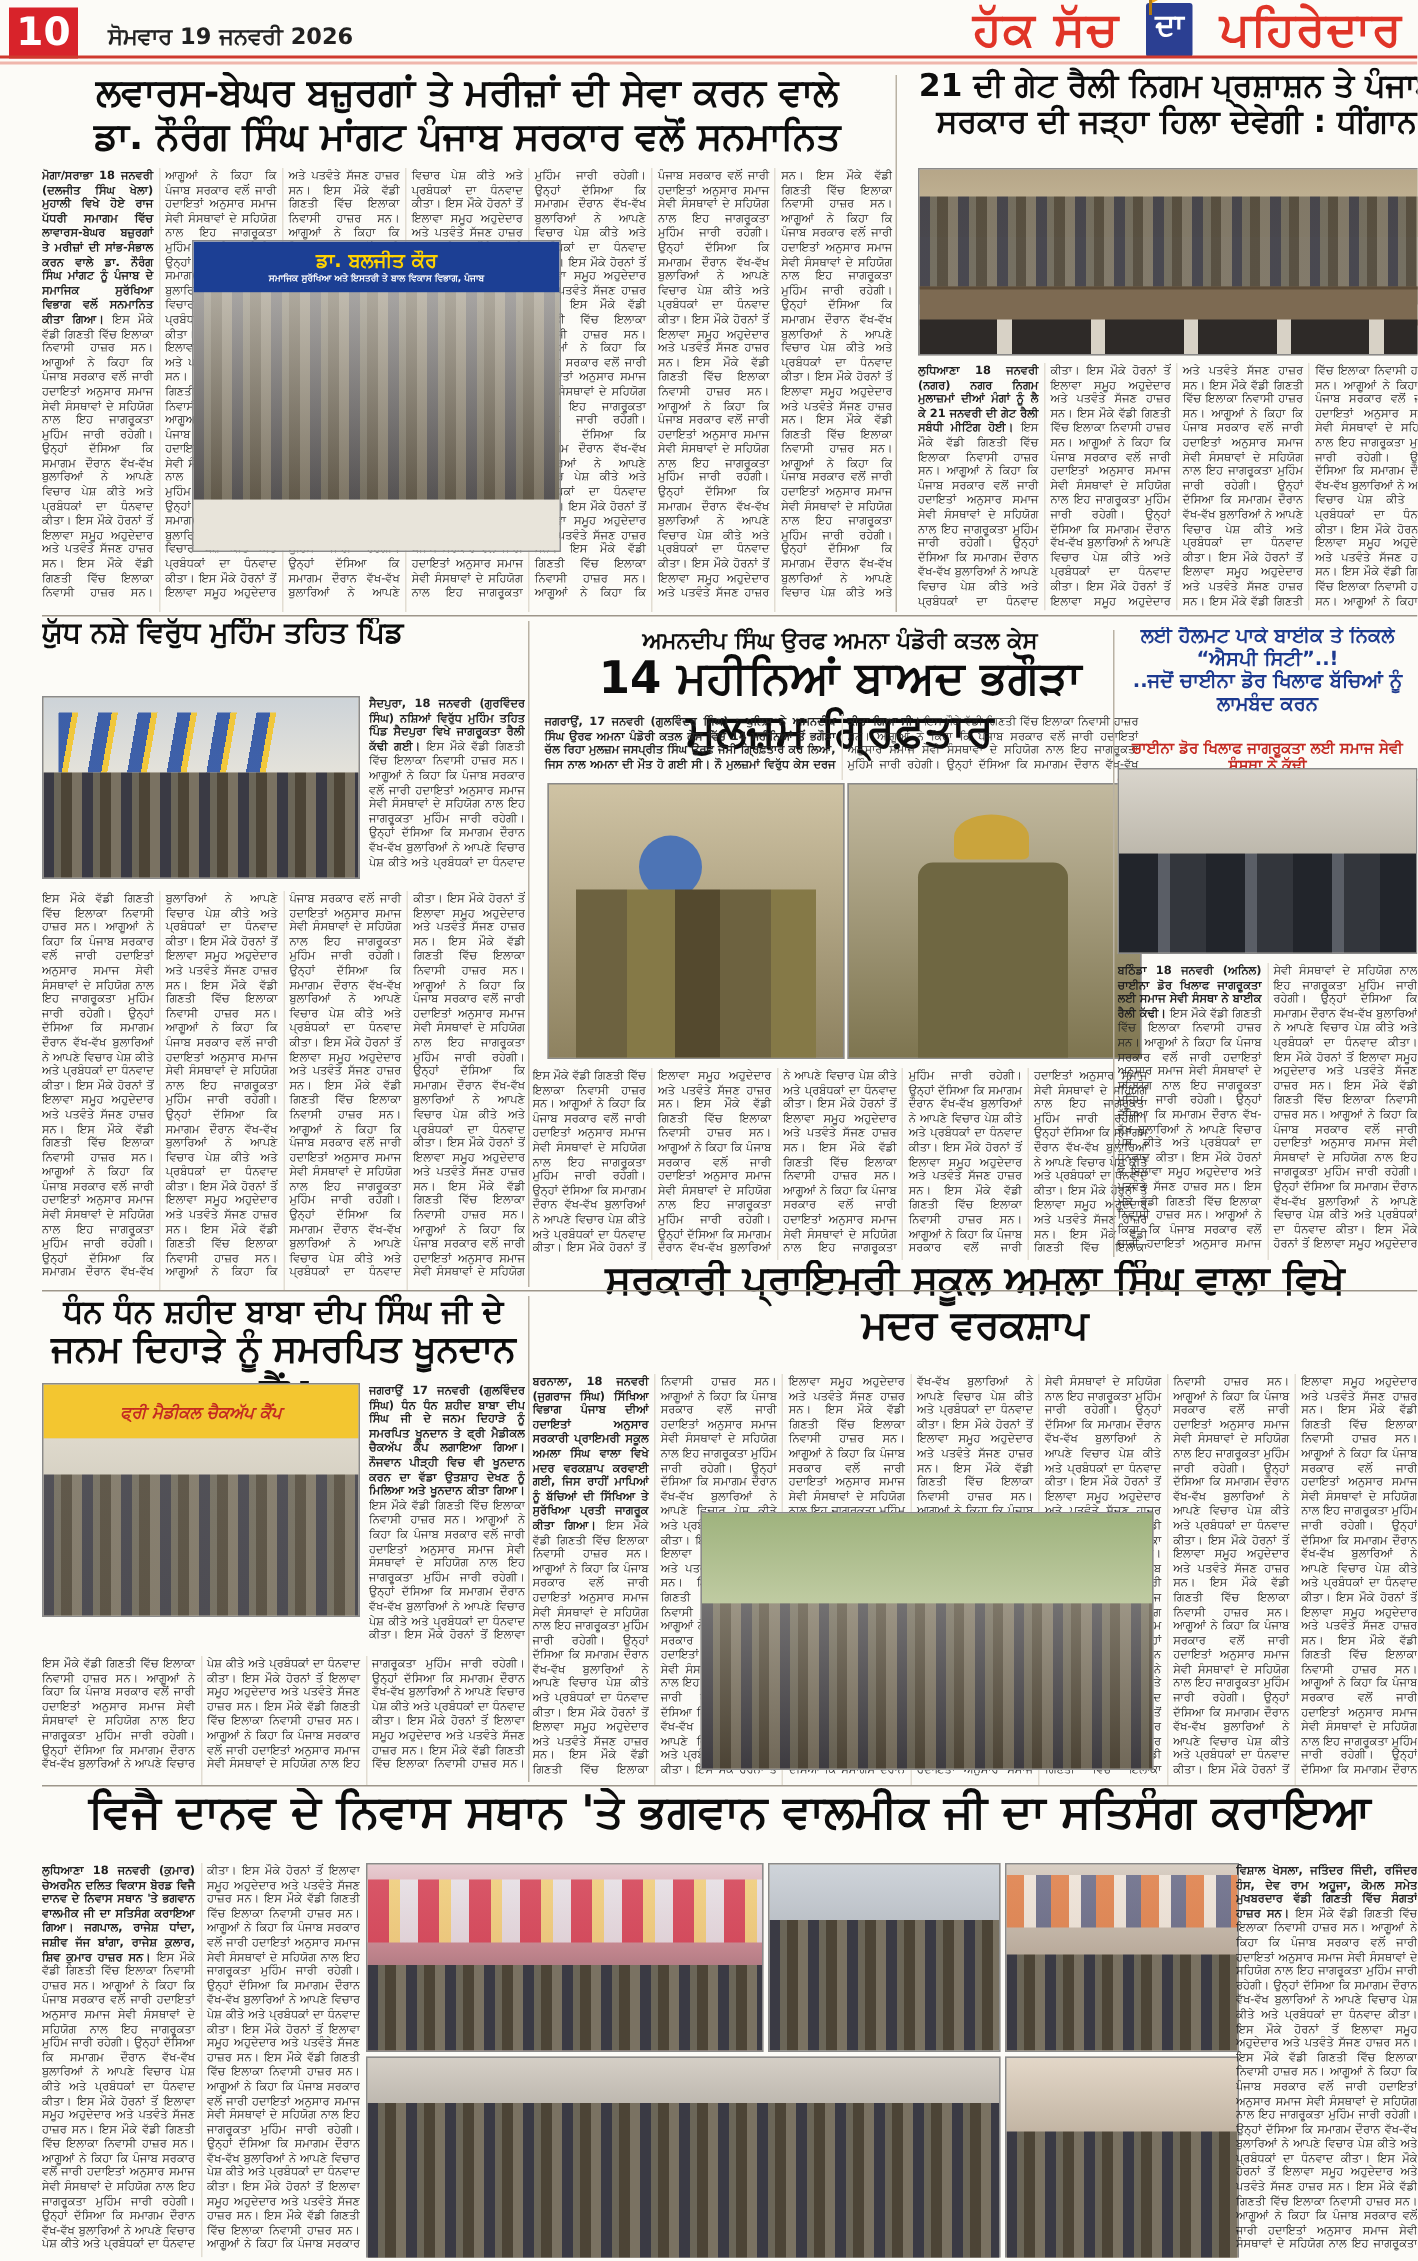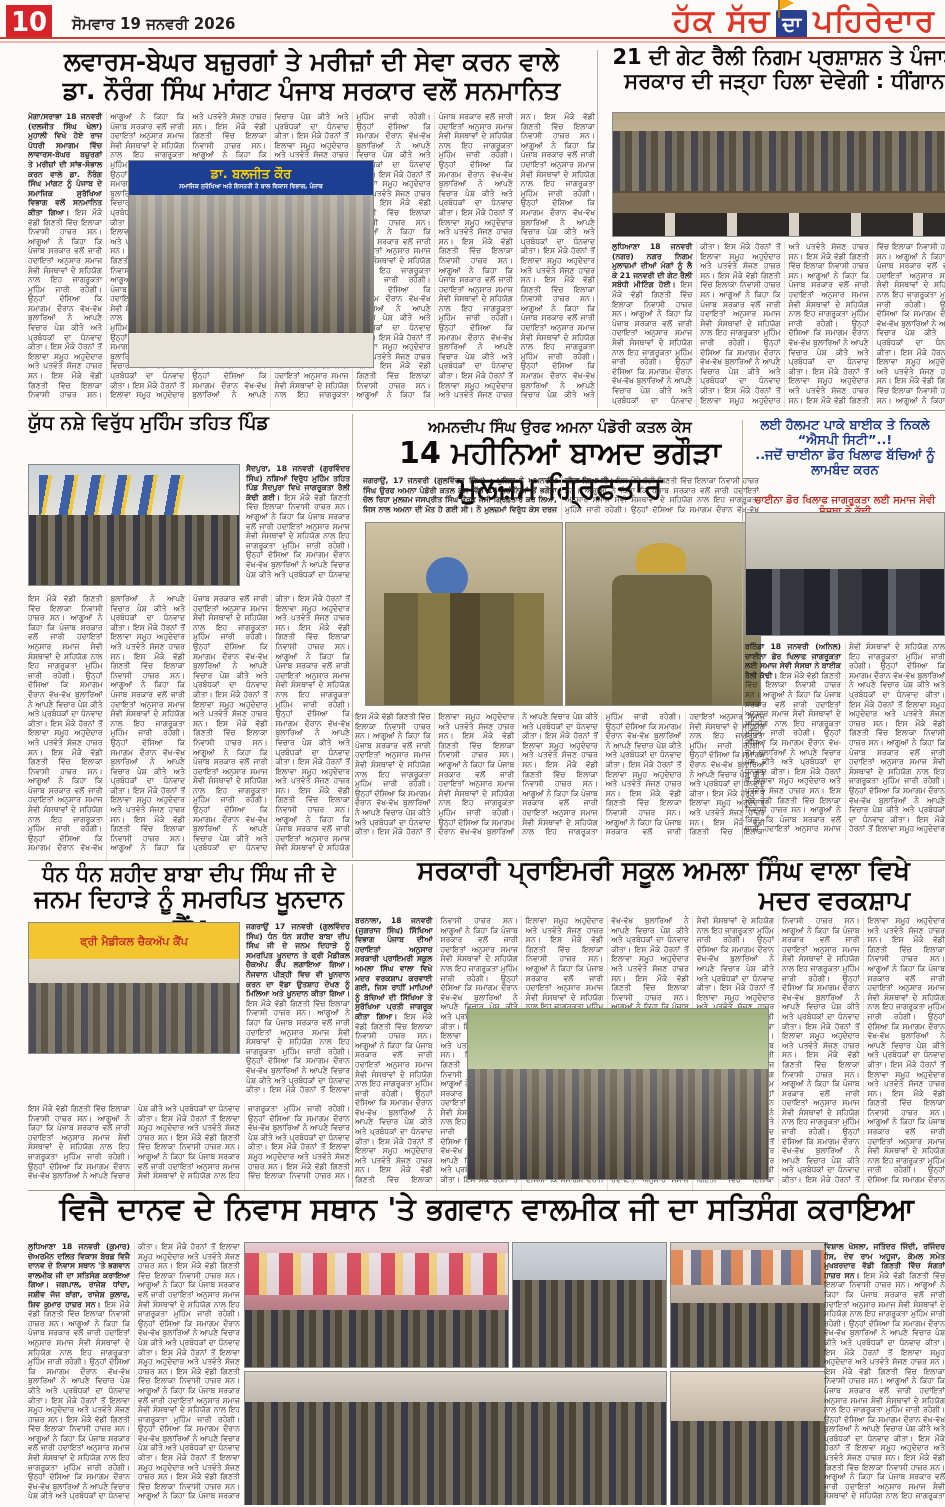--- a/index.html
+++ b/index.html
@@ -12,21 +12,21 @@
   
   .pagenum {
     position:absolute; left:6px; top:5px; width:46px; height:34px;
     background:#d8232a; color:#fff; font-weight:bold; font-size:26px;
     display:flex; align-items:center; justify-content:center;
   }
   .dateline-top {
     position:absolute; left:72px; top:15px; font-size:15px; font-weight:bold; color:#222;
   }
   .masthead {
-    position:absolute; right:10px; top:2px; display:flex; align-items:flex-end; gap:4px;
+    position:absolute; right:10px; top:2px; display:flex; gap:16px;
     font-weight:bold;
   }
   .masthead .mh-red { color:#e03427; font-size:31px; letter-spacing:1px; }
   .masthead .mh-da {
     background:#2b3f92; color:#fff; font-size:20px; padding:2px 6px 3px;
     position:relative; margin:0 2px; border-radius:2px;
   }
   .masthead .flag {
     position:absolute; top:-14px; left:4px; width:0; height:0;
     border-top:7px solid transparent; border-bottom:7px solid transparent;
@@ -151,41 +151,41 @@
   <div class="photo" style="position:absolute; left:0; top:94px; width:200px; height:124px;">
     <div class="band" style="top:0; height:56px; background:linear-gradient(180deg,#d9d5cc,#bdb8ac);"></div>
     <div class="band" style="top:56px; height:68px; background:repeating-linear-gradient(90deg,#22252b 0 26px,#5a5e66 26px 34px,#33363c 34px 58px);"></div>
   </div>
   <div class="bodytxt" style="position:absolute; left:0; top:224px; width:200px; height:198px; column-count:2;">
     <b>ਬਠਿੰਡਾ 18 ਜਨਵਰੀ (ਅਨਿਲ) ਚਾਈਨਾ ਡੋਰ ਖਿਲਾਫ ਜਾਗਰੂਕਤਾ ਲਈ ਸਮਾਜ ਸੇਵੀ ਸੰਸਥਾ ਨੇ ਬਾਈਕ ਰੈਲੀ ਕੱਢੀ। </b><span>ਇਸ ਮੌਕੇ ਵੱਡੀ ਗਿਣਤੀ ਵਿੱਚ ਇਲਾਕਾ ਨਿਵਾਸੀ ਹਾਜ਼ਰ ਸਨ। ਆਗੂਆਂ ਨੇ ਕਿਹਾ ਕਿ ਪੰਜਾਬ ਸਰਕਾਰ ਵਲੋਂ ਜਾਰੀ ਹਦਾਇਤਾਂ ਅਨੁਸਾਰ ਸਮਾਜ ਸੇਵੀ ਸੰਸਥਾਵਾਂ ਦੇ ਸਹਿਯੋਗ ਨਾਲ ਇਹ ਜਾਗਰੂਕਤਾ ਮੁਹਿੰਮ ਜਾਰੀ ਰਹੇਗੀ। ਉਨ੍ਹਾਂ ਦੱਸਿਆ ਕਿ ਸਮਾਗਮ ਦੌਰਾਨ ਵੱਖ-ਵੱਖ ਬੁਲਾਰਿਆਂ ਨੇ ਆਪਣੇ ਵਿਚਾਰ ਪੇਸ਼ ਕੀਤੇ ਅਤੇ ਪ੍ਰਬੰਧਕਾਂ ਦਾ ਧੰਨਵਾਦ ਕੀਤਾ। ਇਸ ਮੌਕੇ ਹੋਰਨਾਂ ਤੋਂ ਇਲਾਵਾ ਸਮੂਹ ਅਹੁਦੇਦਾਰ ਅਤੇ ਪਤਵੰਤੇ ਸੱਜਣ ਹਾਜ਼ਰ ਸਨ। ਇਸ ਮੌਕੇ ਵੱਡੀ ਗਿਣਤੀ ਵਿੱਚ ਇਲਾਕਾ ਨਿਵਾਸੀ ਹਾਜ਼ਰ ਸਨ। ਆਗੂਆਂ ਨੇ ਕਿਹਾ ਕਿ ਪੰਜਾਬ ਸਰਕਾਰ ਵਲੋਂ ਜਾਰੀ ਹਦਾਇਤਾਂ ਅਨੁਸਾਰ ਸਮਾਜ ਸੇਵੀ ਸੰਸਥਾਵਾਂ ਦੇ ਸਹਿਯੋਗ ਨਾਲ ਇਹ ਜਾਗਰੂਕਤਾ ਮੁਹਿੰਮ ਜਾਰੀ ਰਹੇਗੀ। ਉਨ੍ਹਾਂ ਦੱਸਿਆ ਕਿ ਸਮਾਗਮ ਦੌਰਾਨ ਵੱਖ-ਵੱਖ ਬੁਲਾਰਿਆਂ ਨੇ ਆਪਣੇ ਵਿਚਾਰ ਪੇਸ਼ ਕੀਤੇ ਅਤੇ ਪ੍ਰਬੰਧਕਾਂ ਦਾ ਧੰਨਵਾਦ ਕੀਤਾ। ਇਸ ਮੌਕੇ ਹੋਰਨਾਂ ਤੋਂ ਇਲਾਵਾ ਸਮੂਹ ਅਹੁਦੇਦਾਰ ਅਤੇ ਪਤਵੰਤੇ ਸੱਜਣ ਹਾਜ਼ਰ ਸਨ। ਇਸ ਮੌਕੇ ਵੱਡੀ ਗਿਣਤੀ ਵਿੱਚ ਇਲਾਕਾ ਨਿਵਾਸੀ ਹਾਜ਼ਰ ਸਨ। ਆਗੂਆਂ ਨੇ ਕਿਹਾ ਕਿ ਪੰਜਾਬ ਸਰਕਾਰ ਵਲੋਂ ਜਾਰੀ ਹਦਾਇਤਾਂ ਅਨੁਸਾਰ ਸਮਾਜ ਸੇਵੀ ਸੰਸਥਾਵਾਂ ਦੇ ਸਹਿਯੋਗ ਨਾਲ ਇਹ ਜਾਗਰੂਕਤਾ ਮੁਹਿੰਮ ਜਾਰੀ ਰਹੇਗੀ। ਉਨ੍ਹਾਂ ਦੱਸਿਆ ਕਿ ਸਮਾਗਮ ਦੌਰਾਨ ਵੱਖ-ਵੱਖ ਬੁਲਾਰਿਆਂ ਨੇ ਆਪਣੇ ਵਿਚਾਰ ਪੇਸ਼ ਕੀਤੇ ਅਤੇ ਪ੍ਰਬੰਧਕਾਂ ਦਾ ਧੰਨਵਾਦ ਕੀਤਾ। ਇਸ ਮੌਕੇ ਹੋਰਨਾਂ ਤੋਂ ਇਲਾਵਾ ਸਮੂਹ ਅਹੁਦੇਦਾਰ ਅਤੇ ਪਤਵੰਤੇ ਸੱਜਣ ਹਾਜ਼ਰ ਸਨ। ਇਸ ਮੌਕੇ ਵੱਡੀ ਗਿਣਤੀ ਵਿੱਚ ਇਲਾਕਾ ਨਿਵਾਸੀ ਹਾਜ਼ਰ ਸਨ। ਆਗੂਆਂ ਨੇ ਕਿਹਾ ਕਿ ਪੰਜਾਬ ਸਰਕਾਰ ਵਲੋਂ ਜਾਰੀ ਹਦਾਇਤਾਂ ਅਨੁਸਾਰ ਸਮਾਜ ਸੇਵੀ ਸੰਸਥਾਵਾਂ ਦੇ ਸਹਿਯੋਗ ਨਾਲ ਇਹ ਜਾਗਰੂਕਤਾ ਮੁਹਿੰਮ ਜਾਰੀ ਰਹੇਗੀ। ਉਨ੍ਹਾਂ ਦੱਸਿਆ ਕਿ ਸਮਾਗਮ ਦੌਰਾਨ ਵੱਖ-ਵੱਖ ਬੁਲਾਰਿਆਂ ਨੇ ਆਪਣੇ ਵਿਚਾਰ ਪੇਸ਼ ਕੀਤੇ ਅਤੇ ਪ੍ਰਬੰਧਕਾਂ ਦਾ ਧੰਨਵਾਦ ਕੀਤਾ। ਇਸ ਮੌਕੇ ਹੋਰਨਾਂ ਤੋਂ ਇਲਾਵਾ ਸਮੂਹ ਅਹੁਦੇਦਾਰ ਅਤੇ ਪਤਵੰਤੇ ਸੱਜਣ ਹਾਜ਼ਰ ਸਨ। </span>
   </div>
 </div>
 
 <div class="art" style="left:355px; top:840px; width:590px; height:350px;">
-  <div class="hl" style="font-size:26px; width:520px; margin:16px auto;text-align:right;">ਸਰਕਾਰੀ ਪ੍ਰਾਇਮਰੀ ਸਕੂਲ ਅਮਲਾ ਸਿੰਘ ਵਾਲਾ ਵਿਖੇ ਮਦਰ ਵਰਕਸ਼ਾਪ</div>
+  <div class="hl" style="font-size:26px; width:520px; margin:0 auto;">ਸਰਕਾਰੀ ਪ੍ਰਾਇਮਰੀ ਸਕੂਲ ਅਮਲਾ ਸਿੰਘ ਵਾਲਾ ਵਿਖੇ ਮਦਰ ਵਰਕਸ਼ਾਪ</div>
   <div style="position:absolute; left:0; top:76px; width:590px; height:274px;">
     <div class="bodytxt" style="column-count:7;">
       <b>ਬਰਨਾਲਾ, 18 ਜਨਵਰੀ (ਜੁਗਰਾਜ ਸਿੰਘ) ਸਿੱਖਿਆ ਵਿਭਾਗ ਪੰਜਾਬ ਦੀਆਂ ਹਦਾਇਤਾਂ ਅਨੁਸਾਰ ਸਰਕਾਰੀ ਪ੍ਰਾਇਮਰੀ ਸਕੂਲ ਅਮਲਾ ਸਿੰਘ ਵਾਲਾ ਵਿਖੇ ਮਦਰ ਵਰਕਸ਼ਾਪ ਕਰਵਾਈ ਗਈ, ਜਿਸ ਰਾਹੀਂ ਮਾਪਿਆਂ ਨੂੰ ਬੱਚਿਆਂ ਦੀ ਸਿੱਖਿਆ ਤੇ ਸੁਰੱਖਿਆ ਪ੍ਰਤੀ ਜਾਗਰੂਕ ਕੀਤਾ ਗਿਆ। </b><span>ਇਸ ਮੌਕੇ ਵੱਡੀ ਗਿਣਤੀ ਵਿੱਚ ਇਲਾਕਾ ਨਿਵਾਸੀ ਹਾਜ਼ਰ ਸਨ। ਆਗੂਆਂ ਨੇ ਕਿਹਾ ਕਿ ਪੰਜਾਬ ਸਰਕਾਰ ਵਲੋਂ ਜਾਰੀ ਹਦਾਇਤਾਂ ਅਨੁਸਾਰ ਸਮਾਜ ਸੇਵੀ ਸੰਸਥਾਵਾਂ ਦੇ ਸਹਿਯੋਗ ਨਾਲ ਇਹ ਜਾਗਰੂਕਤਾ ਮੁਹਿੰਮ ਜਾਰੀ ਰਹੇਗੀ। ਉਨ੍ਹਾਂ ਦੱਸਿਆ ਕਿ ਸਮਾਗਮ ਦੌਰਾਨ ਵੱਖ-ਵੱਖ ਬੁਲਾਰਿਆਂ ਨੇ ਆਪਣੇ ਵਿਚਾਰ ਪੇਸ਼ ਕੀਤੇ ਅਤੇ ਪ੍ਰਬੰਧਕਾਂ ਦਾ ਧੰਨਵਾਦ ਕੀਤਾ। ਇਸ ਮੌਕੇ ਹੋਰਨਾਂ ਤੋਂ ਇਲਾਵਾ ਸਮੂਹ ਅਹੁਦੇਦਾਰ ਅਤੇ ਪਤਵੰਤੇ ਸੱਜਣ ਹਾਜ਼ਰ ਸਨ। ਇਸ ਮੌਕੇ ਵੱਡੀ ਗਿਣਤੀ ਵਿੱਚ ਇਲਾਕਾ ਨਿਵਾਸੀ ਹਾਜ਼ਰ ਸਨ। ਆਗੂਆਂ ਨੇ ਕਿਹਾ ਕਿ ਪੰਜਾਬ ਸਰਕਾਰ ਵਲੋਂ ਜਾਰੀ ਹਦਾਇਤਾਂ ਅਨੁਸਾਰ ਸਮਾਜ ਸੇਵੀ ਸੰਸਥਾਵਾਂ ਦੇ ਸਹਿਯੋਗ ਨਾਲ ਇਹ ਜਾਗਰੂਕਤਾ ਮੁਹਿੰਮ ਜਾਰੀ ਰਹੇਗੀ। ਉਨ੍ਹਾਂ ਦੱਸਿਆ ਕਿ ਸਮਾਗਮ ਦੌਰਾਨ ਵੱਖ-ਵੱਖ ਬੁਲਾਰਿਆਂ ਨੇ ਆਪਣੇ ਵਿਚਾਰ ਪੇਸ਼ ਕੀਤੇ ਅਤੇ ਪ੍ਰਬੰਧਕਾਂ ਦਾ ਧੰਨਵਾਦ ਕੀਤਾ। ਇਸ ਮੌਕੇ ਹੋਰਨਾਂ ਤੋਂ ਇਲਾਵਾ ਸਮੂਹ ਅਹੁਦੇਦਾਰ ਅਤੇ ਪਤਵੰਤੇ ਸੱਜਣ ਹਾਜ਼ਰ ਸਨ। ਇਸ ਮੌਕੇ ਵੱਡੀ ਗਿਣਤੀ ਵਿੱਚ ਇਲਾਕਾ ਨਿਵਾਸੀ ਹਾਜ਼ਰ ਸਨ। ਆਗੂਆਂ ਨੇ ਕਿਹਾ ਕਿ ਪੰਜਾਬ ਸਰਕਾਰ ਵਲੋਂ ਜਾਰੀ ਹਦਾਇਤਾਂ ਅਨੁਸਾਰ ਸਮਾਜ ਸੇਵੀ ਸੰਸਥਾਵਾਂ ਦੇ ਸਹਿਯੋਗ ਨਾਲ ਇਹ ਜਾਗਰੂਕਤਾ ਮੁਹਿੰਮ ਜਾਰੀ ਰਹੇਗੀ। ਉਨ੍ਹਾਂ ਦੱਸਿਆ ਕਿ ਸਮਾਗਮ ਦੌਰਾਨ ਵੱਖ-ਵੱਖ ਬੁਲਾਰਿਆਂ ਨੇ ਆਪਣੇ ਵਿਚਾਰ ਪੇਸ਼ ਕੀਤੇ ਅਤੇ ਪ੍ਰਬੰਧਕਾਂ ਦਾ ਧੰਨਵਾਦ ਕੀਤਾ। ਇਸ ਮੌਕੇ ਹੋਰਨਾਂ ਤੋਂ ਇਲਾਵਾ ਸਮੂਹ ਅਹੁਦੇਦਾਰ ਅਤੇ ਪਤਵੰਤੇ ਸੱਜਣ ਹਾਜ਼ਰ ਸਨ। ਇਸ ਮੌਕੇ ਵੱਡੀ ਗਿਣਤੀ ਵਿੱਚ ਇਲਾਕਾ ਨਿਵਾਸੀ ਹਾਜ਼ਰ ਸਨ। ਆਗੂਆਂ ਨੇ ਕਿਹਾ ਕਿ ਪੰਜਾਬ ਸਰਕਾਰ ਵਲੋਂ ਜਾਰੀ ਹਦਾਇਤਾਂ ਅਨੁਸਾਰ ਸਮਾਜ ਸੇਵੀ ਸੰਸਥਾਵਾਂ ਦੇ ਸਹਿਯੋਗ ਨਾਲ ਇਹ ਜਾਗਰੂਕਤਾ ਮੁਹਿੰਮ ਜਾਰੀ ਰਹੇਗੀ। ਉਨ੍ਹਾਂ ਦੱਸਿਆ ਕਿ ਸਮਾਗਮ ਦੌਰਾਨ ਵੱਖ-ਵੱਖ ਬੁਲਾਰਿਆਂ ਨੇ ਆਪਣੇ ਵਿਚਾਰ ਪੇਸ਼ ਕੀਤੇ ਅਤੇ ਪ੍ਰਬੰਧਕਾਂ ਦਾ ਧੰਨਵਾਦ ਕੀਤਾ। ਇਸ ਮੌਕੇ ਹੋਰਨਾਂ ਤੋਂ ਇਲਾਵਾ ਸਮੂਹ ਅਹੁਦੇਦਾਰ ਅਤੇ ਪਤਵੰਤੇ ਸੱਜਣ ਹਾਜ਼ਰ ਸਨ। ਇਸ ਮੌਕੇ ਵੱਡੀ ਗਿਣਤੀ ਵਿੱਚ ਇਲਾਕਾ ਨਿਵਾਸੀ ਹਾਜ਼ਰ ਸਨ। ਆਗੂਆਂ ਨੇ ਕਿਹਾ ਕਿ ਪੰਜਾਬ ਸਰਕਾਰ ਵਲੋਂ ਜਾਰੀ ਹਦਾਇਤਾਂ ਅਨੁਸਾਰ ਸਮਾਜ ਸੇਵੀ ਸੰਸਥਾਵਾਂ ਦੇ ਸਹਿਯੋਗ ਨਾਲ ਇਹ ਜਾਗਰੂਕਤਾ ਮੁਹਿੰਮ ਜਾਰੀ ਰਹੇਗੀ। ਉਨ੍ਹਾਂ ਦੱਸਿਆ ਕਿ ਸਮਾਗਮ ਦੌਰਾਨ ਵੱਖ-ਵੱਖ ਬੁਲਾਰਿਆਂ ਨੇ ਆਪਣੇ ਵਿਚਾਰ ਪੇਸ਼ ਕੀਤੇ ਅਤੇ ਪ੍ਰਬੰਧਕਾਂ ਦਾ ਧੰਨਵਾਦ ਕੀਤਾ। ਇਸ ਮੌਕੇ ਹੋਰਨਾਂ ਤੋਂ ਇਲਾਵਾ ਸਮੂਹ ਅਹੁਦੇਦਾਰ ਅਤੇ ਪਤਵੰਤੇ ਸੱਜਣ ਹਾਜ਼ਰ ਸਨ। ਇਸ ਮੌਕੇ ਵੱਡੀ ਗਿਣਤੀ ਵਿੱਚ ਇਲਾਕਾ ਨਿਵਾਸੀ ਹਾਜ਼ਰ ਸਨ। ਆਗੂਆਂ ਨੇ ਕਿਹਾ ਕਿ ਪੰਜਾਬ ਸਰਕਾਰ ਵਲੋਂ ਜਾਰੀ ਹਦਾਇਤਾਂ ਅਨੁਸਾਰ ਸਮਾਜ ਸੇਵੀ ਸੰਸਥਾਵਾਂ ਦੇ ਸਹਿਯੋਗ ਨਾਲ ਇਹ ਜਾਗਰੂਕਤਾ ਮੁਹਿੰਮ ਜਾਰੀ ਰਹੇਗੀ। ਉਨ੍ਹਾਂ ਦੱਸਿਆ ਕਿ ਸਮਾਗਮ ਦੌਰਾਨ ਵੱਖ-ਵੱਖ ਬੁਲਾਰਿਆਂ ਨੇ ਆਪਣੇ ਵਿਚਾਰ ਪੇਸ਼ ਕੀਤੇ ਅਤੇ ਪ੍ਰਬੰਧਕਾਂ ਦਾ ਧੰਨਵਾਦ ਕੀਤਾ। ਇਸ ਮੌਕੇ ਹੋਰਨਾਂ ਤੋਂ ਇਲਾਵਾ ਸਮੂਹ ਅਹੁਦੇਦਾਰ ਅਤੇ ਪਤਵੰਤੇ ਸੱਜਣ ਹਾਜ਼ਰ ਸਨ। ਇਸ ਮੌਕੇ ਵੱਡੀ ਗਿਣਤੀ ਵਿੱਚ ਇਲਾਕਾ ਨਿਵਾਸੀ ਹਾਜ਼ਰ ਸਨ। ਆਗੂਆਂ ਨੇ ਕਿਹਾ ਕਿ ਪੰਜਾਬ ਸਰਕਾਰ ਵਲੋਂ ਜਾਰੀ ਹਦਾਇਤਾਂ ਅਨੁਸਾਰ ਸਮਾਜ ਸੇਵੀ ਸੰਸਥਾਵਾਂ ਦੇ ਸਹਿਯੋਗ ਨਾਲ ਇਹ ਜਾਗਰੂਕਤਾ ਮੁਹਿੰਮ ਜਾਰੀ ਰਹੇਗੀ। ਉਨ੍ਹਾਂ ਦੱਸਿਆ ਕਿ ਸਮਾਗਮ ਦੌਰਾਨ ਵੱਖ-ਵੱਖ ਬੁਲਾਰਿਆਂ ਨੇ ਆਪਣੇ ਵਿਚਾਰ ਪੇਸ਼ ਕੀਤੇ ਅਤੇ ਪ੍ਰਬੰਧਕਾਂ ਦਾ ਧੰਨਵਾਦ ਕੀਤਾ। ਇਸ ਮੌਕੇ ਹੋਰਨਾਂ ਤੋਂ ਇਲਾਵਾ ਸਮੂਹ ਅਹੁਦੇਦਾਰ ਅਤੇ ਪਤਵੰਤੇ ਸੱਜਣ ਹਾਜ਼ਰ ਸਨ। ਇਸ ਮੌਕੇ ਵੱਡੀ ਗਿਣਤੀ ਵਿੱਚ ਇਲਾਕਾ ਨਿਵਾਸੀ ਹਾਜ਼ਰ ਸਨ। ਆਗੂਆਂ ਨੇ ਕਿਹਾ ਕਿ ਪੰਜਾਬ ਸਰਕਾਰ ਵਲੋਂ ਜਾਰੀ ਹਦਾਇਤਾਂ ਅਨੁਸਾਰ ਸਮਾਜ ਸੇਵੀ ਸੰਸਥਾਵਾਂ ਦੇ ਸਹਿਯੋਗ ਨਾਲ ਇਹ ਜਾਗਰੂਕਤਾ ਮੁਹਿੰਮ ਜਾਰੀ ਰਹੇਗੀ। ਉਨ੍ਹਾਂ ਦੱਸਿਆ ਕਿ ਸਮਾਗਮ ਦੌਰਾਨ ਵੱਖ-ਵੱਖ ਬੁਲਾਰਿਆਂ ਨੇ ਆਪਣੇ ਵਿਚਾਰ ਪੇਸ਼ ਕੀਤੇ ਅਤੇ ਪ੍ਰਬੰਧਕਾਂ ਦਾ ਧੰਨਵਾਦ ਕੀਤਾ। ਇਸ ਮੌਕੇ ਹੋਰਨਾਂ ਤੋਂ ਇਲਾਵਾ ਸਮੂਹ ਅਹੁਦੇਦਾਰ ਅਤੇ ਪਤਵੰਤੇ ਸੱਜਣ ਹਾਜ਼ਰ ਸਨ। ਇਸ ਮੌਕੇ ਵੱਡੀ ਗਿਣਤੀ ਵਿੱਚ ਇਲਾਕਾ ਨਿਵਾਸੀ ਹਾਜ਼ਰ ਸਨ। ਆਗੂਆਂ ਨੇ ਕਿਹਾ ਕਿ ਪੰਜਾਬ ਸਰਕਾਰ ਵਲੋਂ ਜਾਰੀ ਹਦਾਇਤਾਂ ਅਨੁਸਾਰ ਸਮਾਜ ਸੇਵੀ ਸੰਸਥਾਵਾਂ ਦੇ ਸਹਿਯੋਗ ਨਾਲ ਇਹ ਜਾਗਰੂਕਤਾ ਮੁਹਿੰਮ ਜਾਰੀ ਰਹੇਗੀ। ਉਨ੍ਹਾਂ ਦੱਸਿਆ ਕਿ ਸਮਾਗਮ ਦੌਰਾਨ ਵੱਖ-ਵੱਖ ਬੁਲਾਰਿਆਂ ਨੇ ਆਪਣੇ ਵਿਚਾਰ ਪੇਸ਼ ਕੀਤੇ ਅਤੇ ਪ੍ਰਬੰਧਕਾਂ ਦਾ ਧੰਨਵਾਦ ਕੀਤਾ। ਇਸ ਮੌਕੇ ਹੋਰਨਾਂ ਤੋਂ ਇਲਾਵਾ ਸਮੂਹ ਅਹੁਦੇਦਾਰ ਅਤੇ ਪਤਵੰਤੇ ਸੱਜਣ ਹਾਜ਼ਰ ਸਨ। ਇਸ ਮੌਕੇ ਵੱਡੀ ਗਿਣਤੀ ਵਿੱਚ ਇਲਾਕਾ ਨਿਵਾਸੀ ਹਾਜ਼ਰ ਸਨ। ਆਗੂਆਂ ਨੇ ਕਿਹਾ ਕਿ ਪੰਜਾਬ ਸਰਕਾਰ ਵਲੋਂ ਜਾਰੀ ਹਦਾਇਤਾਂ ਅਨੁਸਾਰ ਸਮਾਜ ਸੇਵੀ ਸੰਸਥਾਵਾਂ ਦੇ ਸਹਿਯੋਗ ਨਾਲ ਇਹ ਜਾਗਰੂਕਤਾ ਮੁਹਿੰਮ ਜਾਰੀ ਰਹੇਗੀ। ਉਨ੍ਹਾਂ ਦੱਸਿਆ ਕਿ ਸਮਾਗਮ ਦੌਰਾਨ ਵੱਖ-ਵੱਖ ਬੁਲਾਰਿਆਂ ਨੇ ਆਪਣੇ ਵਿਚਾਰ ਪੇਸ਼ ਕੀਤੇ ਅਤੇ ਪ੍ਰਬੰਧਕਾਂ ਦਾ ਧੰਨਵਾਦ ਕੀਤਾ। ਇਸ ਮੌਕੇ ਹੋਰਨਾਂ ਤੋਂ ਇਲਾਵਾ ਸਮੂਹ ਅਹੁਦੇਦਾਰ ਅਤੇ ਪਤਵੰਤੇ ਸੱਜਣ ਹਾਜ਼ਰ ਸਨ। ਇਸ ਮੌਕੇ ਵੱਡੀ ਗਿਣਤੀ ਵਿੱਚ ਇਲਾਕਾ ਨਿਵਾਸੀ ਹਾਜ਼ਰ ਸਨ। ਆਗੂਆਂ ਨੇ ਕਿਹਾ ਕਿ ਪੰਜਾਬ ਸਰਕਾਰ ਵਲੋਂ ਜਾਰੀ ਹਦਾਇਤਾਂ ਅਨੁਸਾਰ ਸਮਾਜ ਸੇਵੀ ਸੰਸਥਾਵਾਂ ਦੇ ਸਹਿਯੋਗ ਨਾਲ ਇਹ ਜਾਗਰੂਕਤਾ ਮੁਹਿੰਮ ਜਾਰੀ ਰਹੇਗੀ। ਉਨ੍ਹਾਂ ਦੱਸਿਆ ਕਿ ਸਮਾਗਮ ਦੌਰਾਨ ਵੱਖ-ਵੱਖ ਬੁਲਾਰਿਆਂ ਨੇ ਆਪਣੇ ਵਿਚਾਰ ਪੇਸ਼ ਕੀਤੇ ਅਤੇ ਪ੍ਰਬੰਧਕਾਂ ਦਾ ਧੰਨਵਾਦ ਕੀਤਾ। ਇਸ ਮੌਕੇ ਹੋਰਨਾਂ ਤੋਂ ਇਲਾਵਾ ਸਮੂਹ ਅਹੁਦੇਦਾਰ ਅਤੇ ਪਤਵੰਤੇ ਸੱਜਣ ਹਾਜ਼ਰ ਸਨ। ਇਸ ਮੌਕੇ ਵੱਡੀ ਗਿਣਤੀ ਵਿੱਚ ਇਲਾਕਾ ਨਿਵਾਸੀ ਹਾਜ਼ਰ ਸਨ। ਆਗੂਆਂ ਨੇ ਕਿਹਾ ਕਿ ਪੰਜਾਬ ਸਰਕਾਰ ਵਲੋਂ ਜਾਰੀ ਹਦਾਇਤਾਂ ਅਨੁਸਾਰ ਸਮਾਜ ਸੇਵੀ ਸੰਸਥਾਵਾਂ ਦੇ ਸਹਿਯੋਗ ਨਾਲ ਇਹ ਜਾਗਰੂਕਤਾ ਮੁਹਿੰਮ ਜਾਰੀ ਰਹੇਗੀ। ਉਨ੍ਹਾਂ ਦੱਸਿਆ ਕਿ ਸਮਾਗਮ ਦੌਰਾਨ ਵੱਖ-ਵੱਖ ਬੁਲਾਰਿਆਂ ਨੇ ਆਪਣੇ ਵਿਚਾਰ ਪੇਸ਼ ਕੀਤੇ ਅਤੇ ਪ੍ਰਬੰਧਕਾਂ ਦਾ ਧੰਨਵਾਦ ਕੀਤਾ। ਇਸ ਮੌਕੇ ਹੋਰਨਾਂ ਤੋਂ ਇਲਾਵਾ ਸਮੂਹ ਅਹੁਦੇਦਾਰ ਅਤੇ ਪਤਵੰਤੇ ਸੱਜਣ ਹਾਜ਼ਰ ਸਨ। </span>
     </div>
     <div class="photo" style="position:absolute; left:112px; top:92px; width:302px; height:172px;">
       <div class="band" style="top:0; height:70px; background:linear-gradient(180deg,#9fb37e,#c5cfa8);"></div>
       <div class="band crowd" style="top:60px; height:112px;"></div>
       <div class="band" style="top:60px; height:112px; background:linear-gradient(180deg, rgba(220,214,198,.35), rgba(70,60,45,.2));"></div>
     </div>
   </div>
 </div>
 
 <div class="art" style="left:28px; top:862px; width:322px; height:328px;">
   <div class="hl" style="font-size:21px;">ਧੰਨ ਧੰਨ ਸ਼ਹੀਦ ਬਾਬਾ ਦੀਪ ਸਿੰਘ ਜੀ ਦੇ</div>
   <div class="hl" style="font-size:24px;">ਜਨਮ ਦਿਹਾੜੇ ਨੂੰ ਸਮਰਪਿਤ ਖੂਨਦਾਨ ਕੈਂਪ</div>
   <div class="sideflex" style="position:absolute; left:0; top:60px; width:322px; height:176px;">
     <div class="bodytxt" style="width:104px; height:176px; column-count:1; order:2;">
       <b>ਜਗਰਾਉਂ 17 ਜਨਵਰੀ (ਗੁਲਵਿੰਦਰ ਸਿੰਘ) ਧੰਨ ਧੰਨ ਸ਼ਹੀਦ ਬਾਬਾ ਦੀਪ ਸਿੰਘ ਜੀ ਦੇ ਜਨਮ ਦਿਹਾੜੇ ਨੂੰ ਸਮਰਪਿਤ ਖੂਨਦਾਨ ਤੇ ਫ੍ਰੀ ਮੈਡੀਕਲ ਚੈਕਅੱਪ ਕੈਂਪ ਲਗਾਇਆ ਗਿਆ। ਨੌਜਵਾਨ ਪੀੜ੍ਹੀ ਵਿਚ ਵੀ ਖੂਨਦਾਨ ਕਰਨ ਦਾ ਵੱਡਾ ਉਤਸ਼ਾਹ ਦੇਖਣ ਨੂੰ ਮਿਲਿਆ ਅਤੇ ਖੂਨਦਾਨ ਕੀਤਾ ਗਿਆ। </b><span>ਇਸ ਮੌਕੇ ਵੱਡੀ ਗਿਣਤੀ ਵਿੱਚ ਇਲਾਕਾ ਨਿਵਾਸੀ ਹਾਜ਼ਰ ਸਨ। ਆਗੂਆਂ ਨੇ ਕਿਹਾ ਕਿ ਪੰਜਾਬ ਸਰਕਾਰ ਵਲੋਂ ਜਾਰੀ ਹਦਾਇਤਾਂ ਅਨੁਸਾਰ ਸਮਾਜ ਸੇਵੀ ਸੰਸਥਾਵਾਂ ਦੇ ਸਹਿਯੋਗ ਨਾਲ ਇਹ ਜਾਗਰੂਕਤਾ ਮੁਹਿੰਮ ਜਾਰੀ ਰਹੇਗੀ। ਉਨ੍ਹਾਂ ਦੱਸਿਆ ਕਿ ਸਮਾਗਮ ਦੌਰਾਨ ਵੱਖ-ਵੱਖ ਬੁਲਾਰਿਆਂ ਨੇ ਆਪਣੇ ਵਿਚਾਰ ਪੇਸ਼ ਕੀਤੇ ਅਤੇ ਪ੍ਰਬੰਧਕਾਂ ਦਾ ਧੰਨਵਾਦ ਕੀਤਾ। ਇਸ ਮੌਕੇ ਹੋਰਨਾਂ ਤੋਂ ਇਲਾਵਾ ਸਮੂਹ ਅਹੁਦੇਦਾਰ ਅਤੇ ਪਤਵੰਤੇ ਸੱਜਣ ਹਾਜ਼ਰ ਸਨ। ਇਸ ਮੌਕੇ ਵੱਡੀ ਗਿਣਤੀ ਵਿੱਚ ਇਲਾਕਾ ਨਿਵਾਸੀ ਹਾਜ਼ਰ ਸਨ। ਆਗੂਆਂ ਨੇ ਕਿਹਾ ਕਿ ਪੰਜਾਬ ਸਰਕਾਰ ਵਲੋਂ ਜਾਰੀ ਹਦਾਇਤਾਂ ਅਨੁਸਾਰ ਸਮਾਜ ਸੇਵੀ ਸੰਸਥਾਵਾਂ ਦੇ ਸਹਿਯੋਗ ਨਾਲ ਇਹ ਜਾਗਰੂਕਤਾ ਮੁਹਿੰਮ ਜਾਰੀ ਰਹੇਗੀ। ਉਨ੍ਹਾਂ ਦੱਸਿਆ ਕਿ ਸਮਾਗਮ ਦੌਰਾਨ ਵੱਖ-ਵੱਖ ਬੁਲਾਰਿਆਂ ਨੇ ਆਪਣੇ ਵਿਚਾਰ ਪੇਸ਼ ਕੀਤੇ ਅਤੇ ਪ੍ਰਬੰਧਕਾਂ ਦਾ ਧੰਨਵਾਦ ਕੀਤਾ। ਇਸ ਮੌਕੇ ਹੋਰਨਾਂ ਤੋਂ ਇਲਾਵਾ ਸਮੂਹ ਅਹੁਦੇਦਾਰ ਅਤੇ ਪਤਵੰਤੇ ਸੱਜਣ ਹਾਜ਼ਰ ਸਨ। </span>
     </div>
-    <div class="photo" style="width:212px; height:132px; order:1;">
+    <div class="photo" style="width:212px; height:156px; order:1;font-style:italic;">
       <div class="band" style="top:0; height:36px; background:#f3c630; color:#c42a22; display:flex; align-items:center;">
         <div class="banner-txt" style="font-size:11px;">ਫ੍ਰੀ ਮੈਡੀਕਲ ਚੈਕਅੱਪ ਕੈਂਪ</div>
       </div>
       <div class="band" style="top:36px; height:138px; background:linear-gradient(180deg,#ded9cc,#b7b0a0);"></div>
       <div class="band crowd" style="top:60px; height:114px; opacity:.85;"></div>
     </div>
   </div>
   <div class="bodytxt" style="position:absolute; left:0; top:242px; width:322px; height:86px; column-count:3;">
     <span>ਇਸ ਮੌਕੇ ਵੱਡੀ ਗਿਣਤੀ ਵਿੱਚ ਇਲਾਕਾ ਨਿਵਾਸੀ ਹਾਜ਼ਰ ਸਨ। ਆਗੂਆਂ ਨੇ ਕਿਹਾ ਕਿ ਪੰਜਾਬ ਸਰਕਾਰ ਵਲੋਂ ਜਾਰੀ ਹਦਾਇਤਾਂ ਅਨੁਸਾਰ ਸਮਾਜ ਸੇਵੀ ਸੰਸਥਾਵਾਂ ਦੇ ਸਹਿਯੋਗ ਨਾਲ ਇਹ ਜਾਗਰੂਕਤਾ ਮੁਹਿੰਮ ਜਾਰੀ ਰਹੇਗੀ। ਉਨ੍ਹਾਂ ਦੱਸਿਆ ਕਿ ਸਮਾਗਮ ਦੌਰਾਨ ਵੱਖ-ਵੱਖ ਬੁਲਾਰਿਆਂ ਨੇ ਆਪਣੇ ਵਿਚਾਰ ਪੇਸ਼ ਕੀਤੇ ਅਤੇ ਪ੍ਰਬੰਧਕਾਂ ਦਾ ਧੰਨਵਾਦ ਕੀਤਾ। ਇਸ ਮੌਕੇ ਹੋਰਨਾਂ ਤੋਂ ਇਲਾਵਾ ਸਮੂਹ ਅਹੁਦੇਦਾਰ ਅਤੇ ਪਤਵੰਤੇ ਸੱਜਣ ਹਾਜ਼ਰ ਸਨ। ਇਸ ਮੌਕੇ ਵੱਡੀ ਗਿਣਤੀ ਵਿੱਚ ਇਲਾਕਾ ਨਿਵਾਸੀ ਹਾਜ਼ਰ ਸਨ। ਆਗੂਆਂ ਨੇ ਕਿਹਾ ਕਿ ਪੰਜਾਬ ਸਰਕਾਰ ਵਲੋਂ ਜਾਰੀ ਹਦਾਇਤਾਂ ਅਨੁਸਾਰ ਸਮਾਜ ਸੇਵੀ ਸੰਸਥਾਵਾਂ ਦੇ ਸਹਿਯੋਗ ਨਾਲ ਇਹ ਜਾਗਰੂਕਤਾ ਮੁਹਿੰਮ ਜਾਰੀ ਰਹੇਗੀ। ਉਨ੍ਹਾਂ ਦੱਸਿਆ ਕਿ ਸਮਾਗਮ ਦੌਰਾਨ ਵੱਖ-ਵੱਖ ਬੁਲਾਰਿਆਂ ਨੇ ਆਪਣੇ ਵਿਚਾਰ ਪੇਸ਼ ਕੀਤੇ ਅਤੇ ਪ੍ਰਬੰਧਕਾਂ ਦਾ ਧੰਨਵਾਦ ਕੀਤਾ। ਇਸ ਮੌਕੇ ਹੋਰਨਾਂ ਤੋਂ ਇਲਾਵਾ ਸਮੂਹ ਅਹੁਦੇਦਾਰ ਅਤੇ ਪਤਵੰਤੇ ਸੱਜਣ ਹਾਜ਼ਰ ਸਨ। ਇਸ ਮੌਕੇ ਵੱਡੀ ਗਿਣਤੀ ਵਿੱਚ ਇਲਾਕਾ ਨਿਵਾਸੀ ਹਾਜ਼ਰ ਸਨ। ਆਗੂਆਂ ਨੇ ਕਿਹਾ ਕਿ ਪੰਜਾਬ ਸਰਕਾਰ ਵਲੋਂ ਜਾਰੀ ਹਦਾਇਤਾਂ ਅਨੁਸਾਰ ਸਮਾਜ ਸੇਵੀ ਸੰਸਥਾਵਾਂ ਦੇ ਸਹਿਯੋਗ ਨਾਲ ਇਹ ਜਾਗਰੂਕਤਾ ਮੁਹਿੰਮ ਜਾਰੀ ਰਹੇਗੀ। ਉਨ੍ਹਾਂ ਦੱਸਿਆ ਕਿ ਸਮਾਗਮ ਦੌਰਾਨ ਵੱਖ-ਵੱਖ ਬੁਲਾਰਿਆਂ ਨੇ ਆਪਣੇ ਵਿਚਾਰ ਪੇਸ਼ ਕੀਤੇ ਅਤੇ ਪ੍ਰਬੰਧਕਾਂ ਦਾ ਧੰਨਵਾਦ ਕੀਤਾ। ਇਸ ਮੌਕੇ ਹੋਰਨਾਂ ਤੋਂ ਇਲਾਵਾ ਸਮੂਹ ਅਹੁਦੇਦਾਰ ਅਤੇ ਪਤਵੰਤੇ ਸੱਜਣ ਹਾਜ਼ਰ ਸਨ। </span>
   </div>

